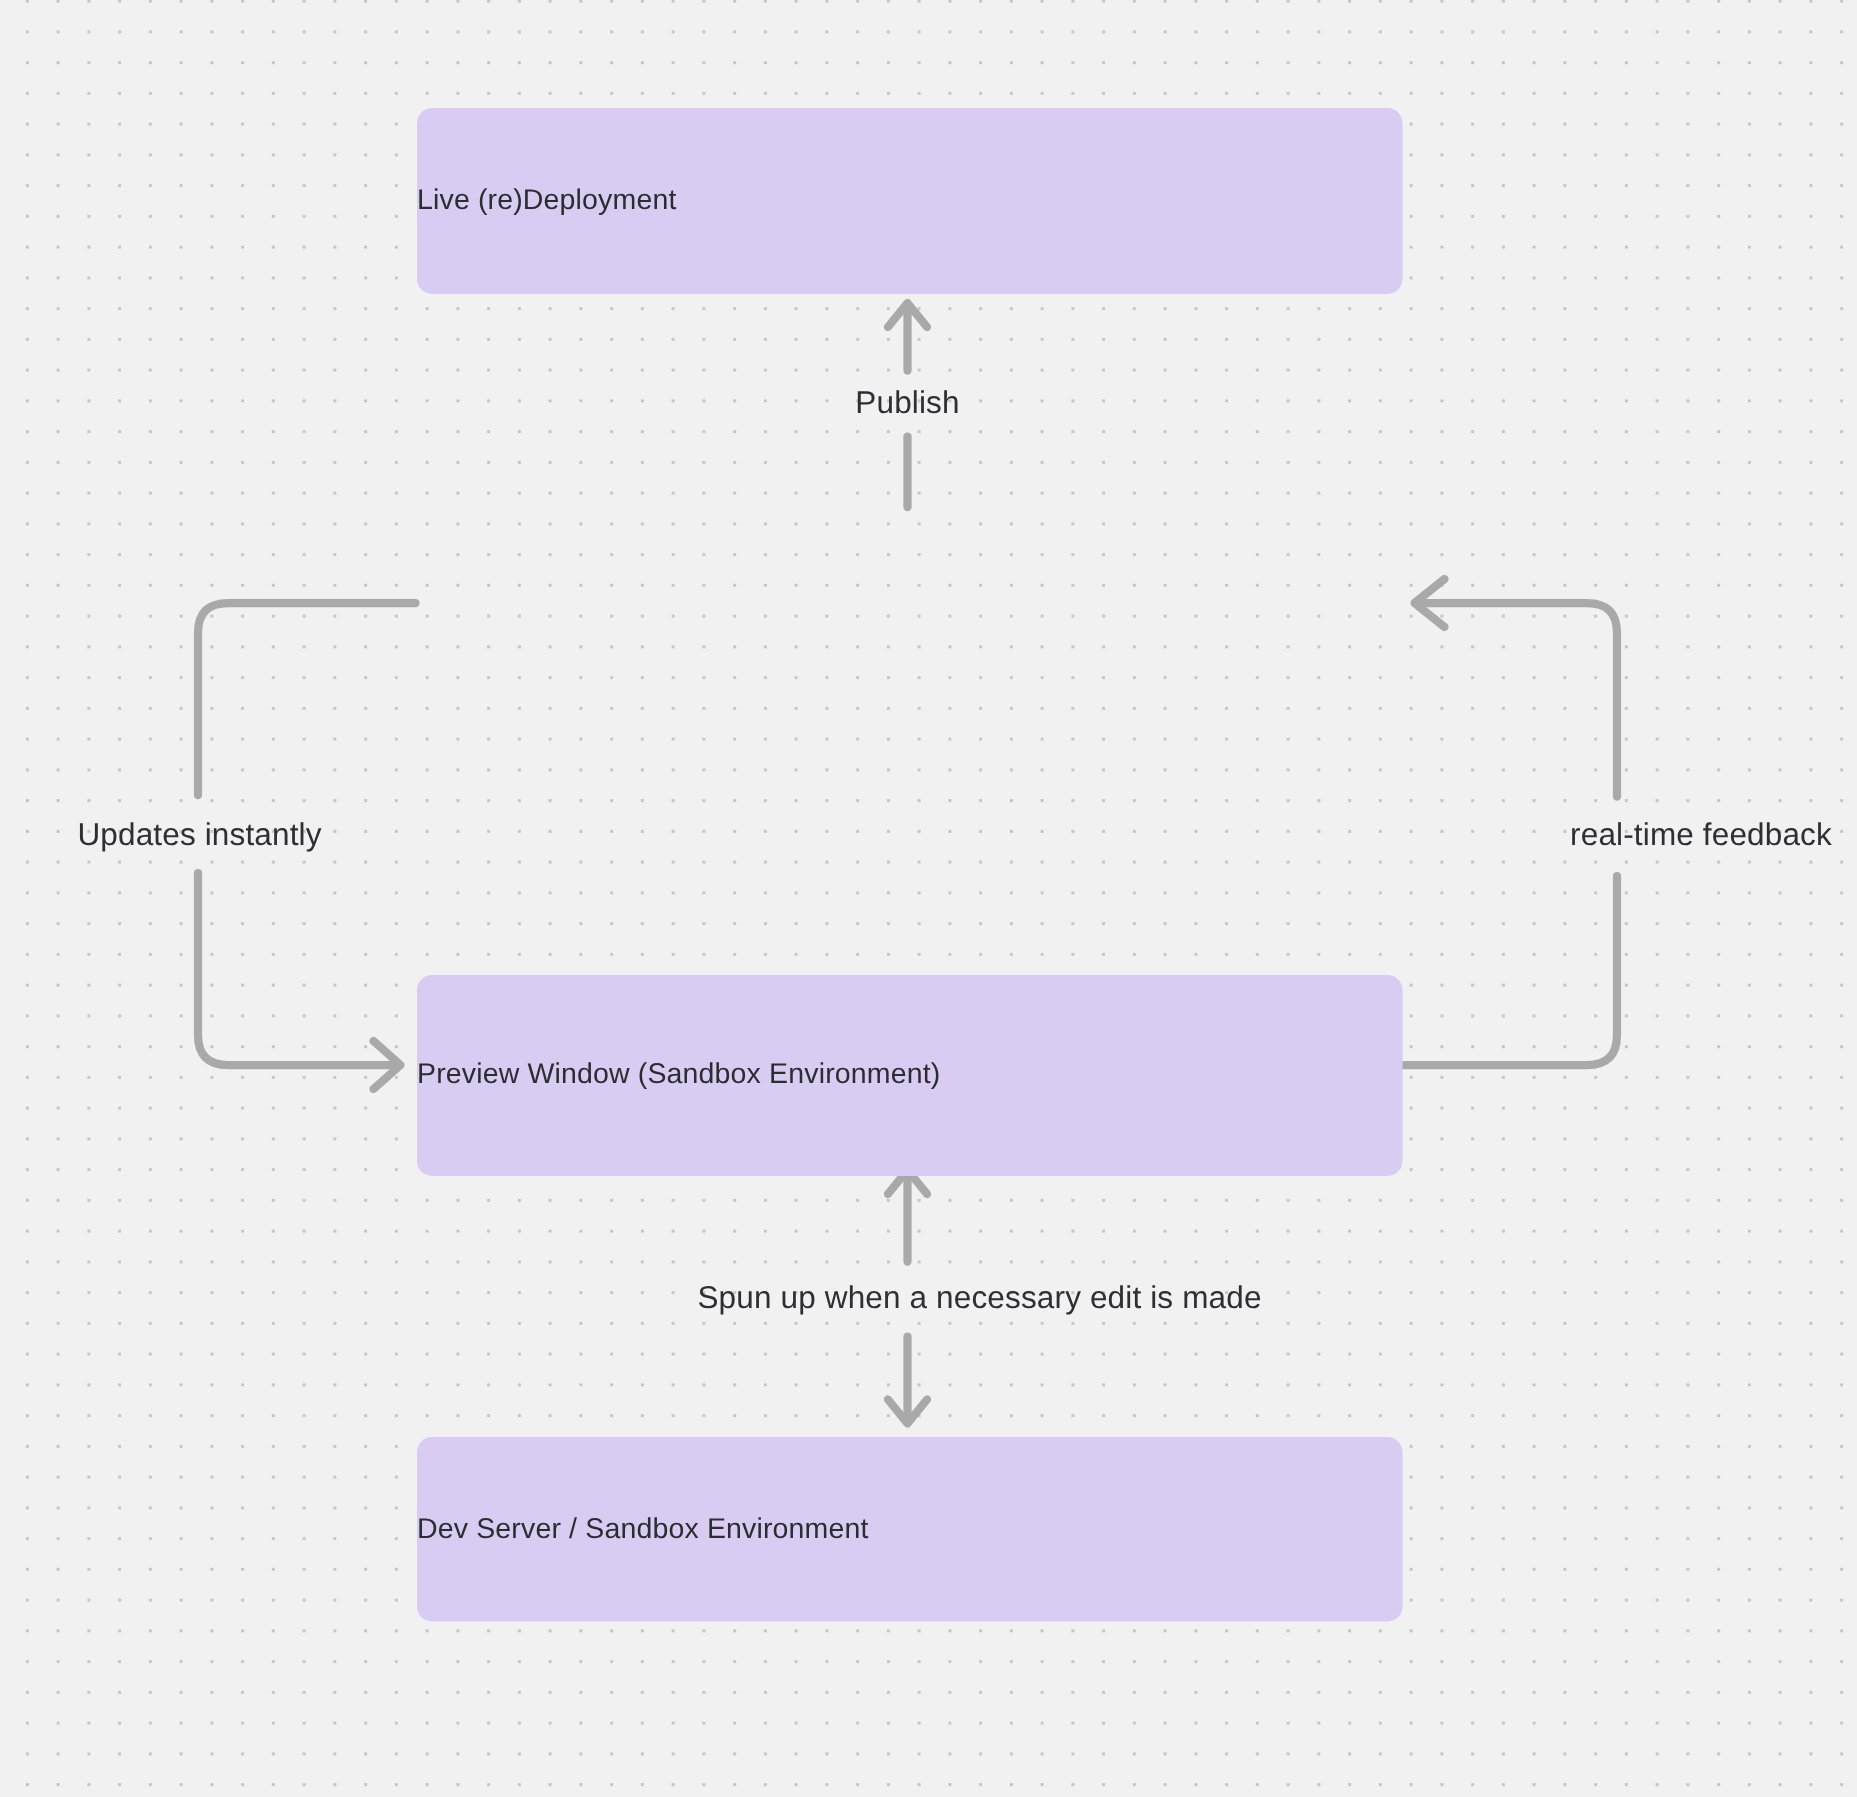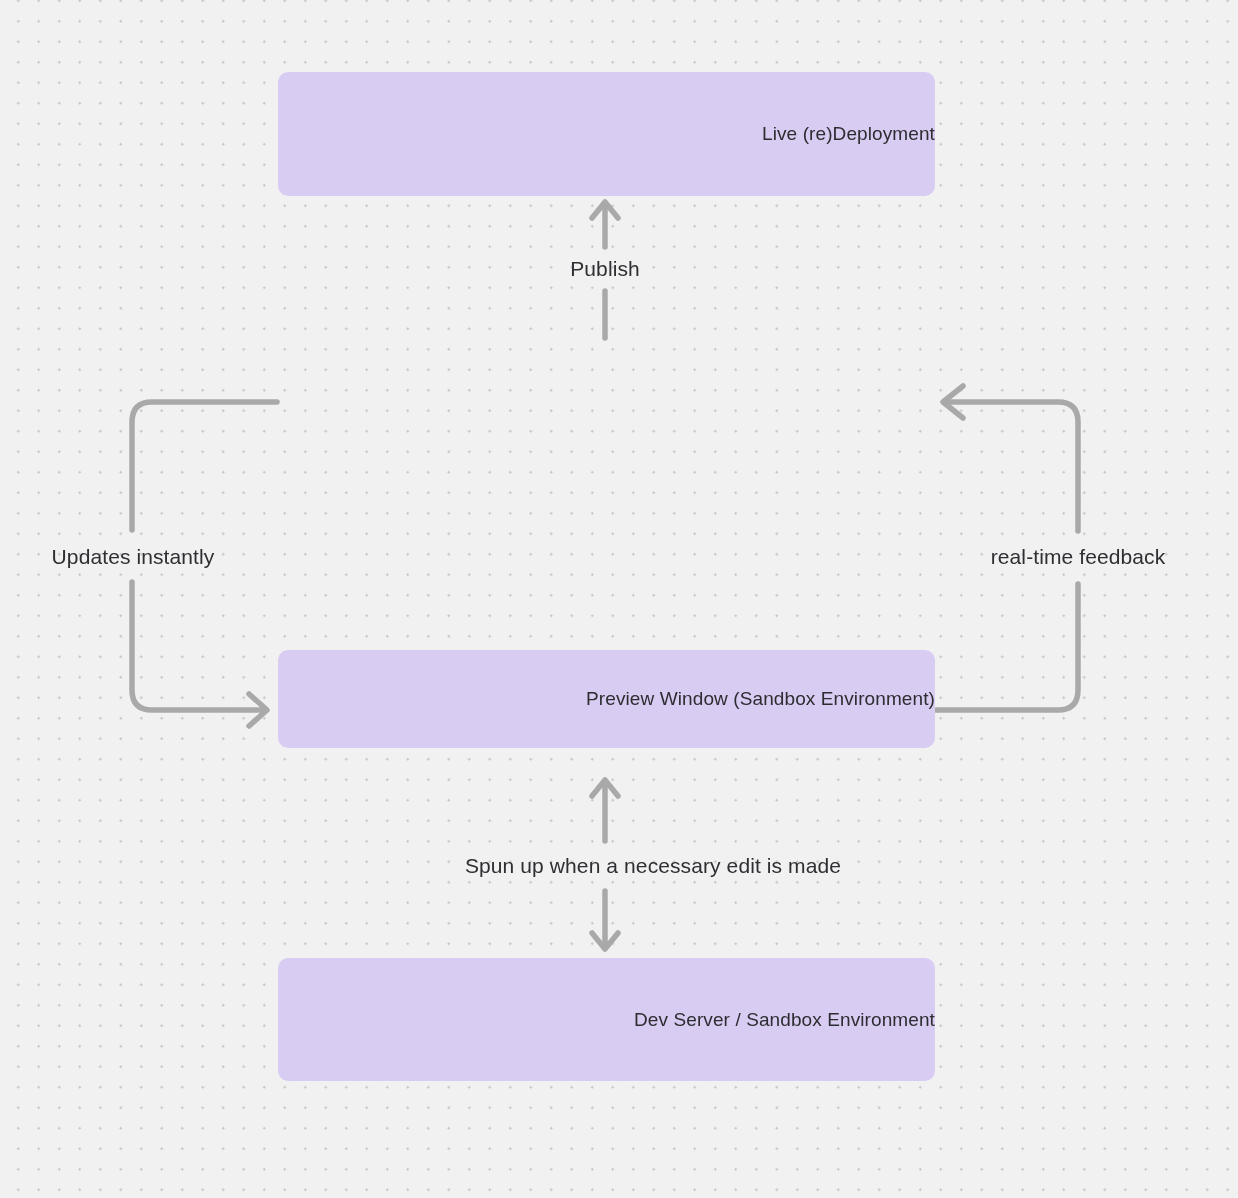--- a/index.html
+++ b/index.html
@@ -36,21 +36,21 @@
   }
   .node {
     position: absolute;
     left: 278px;
     width: 657px;
     height: 123px;
     background: #d9ccf3;
     border-radius: 10px;
     display: flex;
     align-items: center;
-    justify-content: flex-end;
+    justify-content: flex-start;
     text-align: center;
     font-size: 19px;
     color: #2d2d31;
     letter-spacing: 0.1px;
   }
   .edge-label {
     position: absolute;
     transform: translate(-50%, -50%);
     white-space: nowrap;
     font-size: 21px;
@@ -89,29 +89,29 @@
       <path d="M 605 891 L 605 945"></path>
       <path d="M 592 933 L 605 949 L 618 933"></path>
     </g>
   </svg>
 
   <div class="node" style="top:72px; height:124px;">
     <span>Live (re)Deployment</span>
   </div>
 
 
-  <div class="node" style="top:650px; height:98px;">
+  <div class="node" style="top:650px; height:134px;">
     <span>Preview Window (Sandbox Environment)</span>
   </div>
 
   <div class="node" style="top:958px;">
     <span>Dev Server / Sandbox Environment</span>
   </div>
 
   <div class="edge-label" style="left:605px; top:269px;">Publish</div>
 
   <div class="edge-label" style="left:133px; top:557px;">Updates instantly</div>
 
-  <div class="edge-label" style="left:1078px; top:557px;">real-time feedback</div>
+  <div class="edge-label" style="left:1134px; top:557px;">real-time feedback</div>
 
   <div class="edge-label" style="left:605px; top:866px;margin-left:48px;">Spun up when a necessary edit is made</div>
 
 </div>
 
 </body></html>

